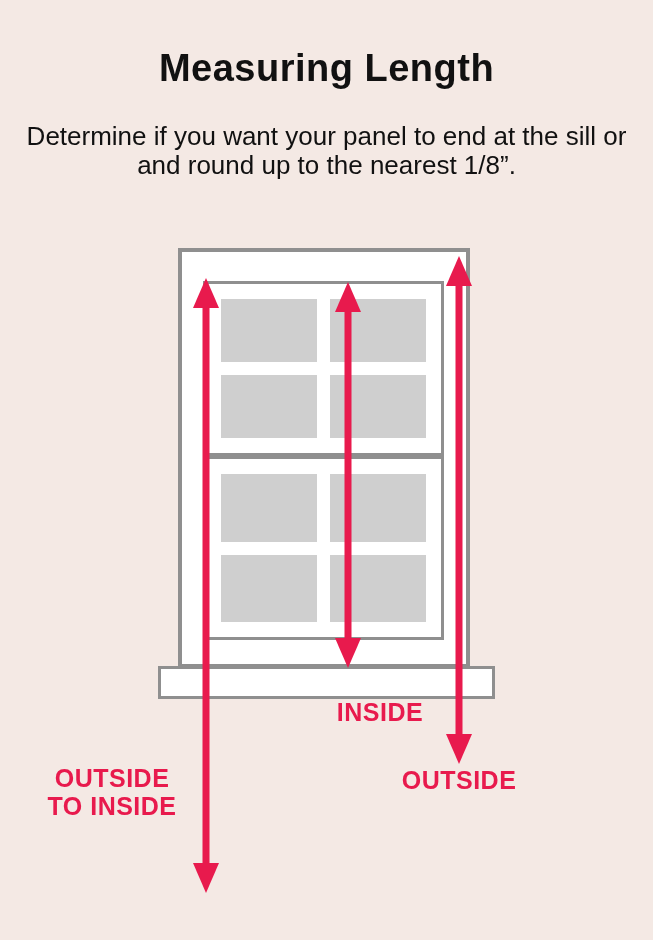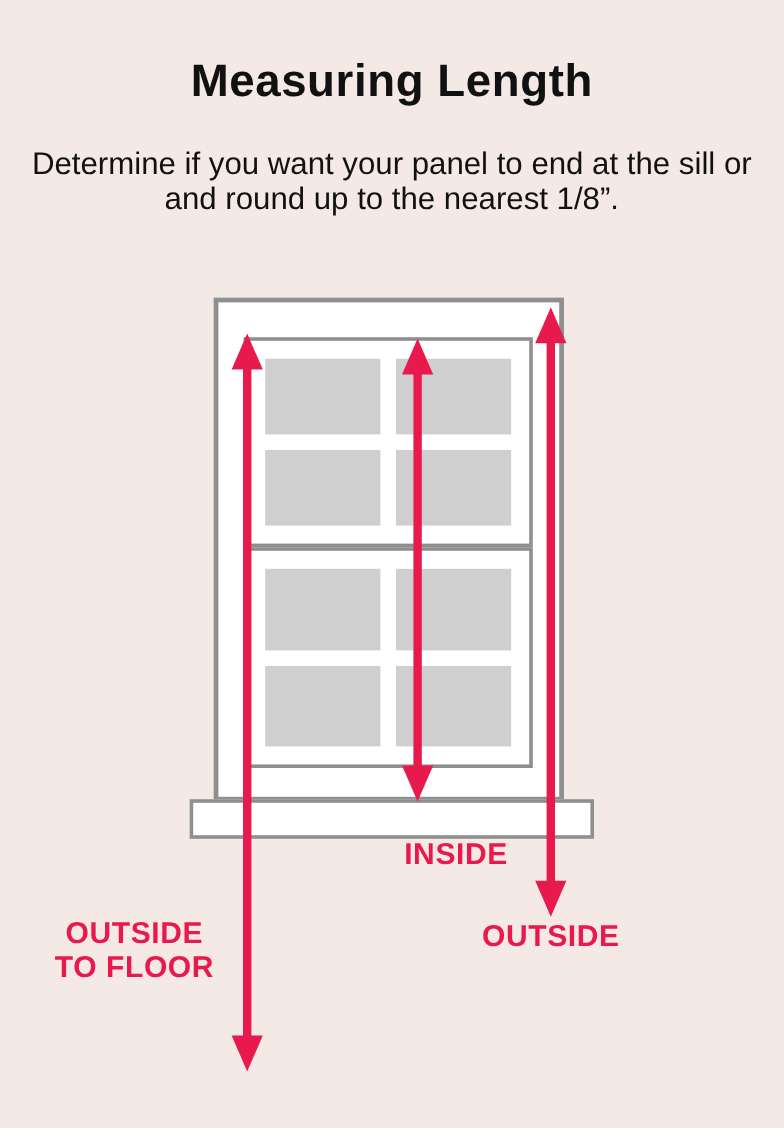--- a/index.html
+++ b/index.html
@@ -139,17 +139,17 @@
         <line x1="459" y1="282" x2="459" y2="738"></line>
         <polygon points="459,256 446,286 472,286"></polygon>
         <polygon points="459,764 446,734 472,734"></polygon>
       </g>
     </svg>
 
     <div class="label inside">INSIDE</div>
     <div class="label outside">OUTSIDE</div>
     <div class="label otf">
       <div>OUTSIDE</div>
-      <div>TO FLOOR</div>
+      <div>TO INSIDE</div>
     </div>
 
   </div>
 </div>
 
 </body></html>

